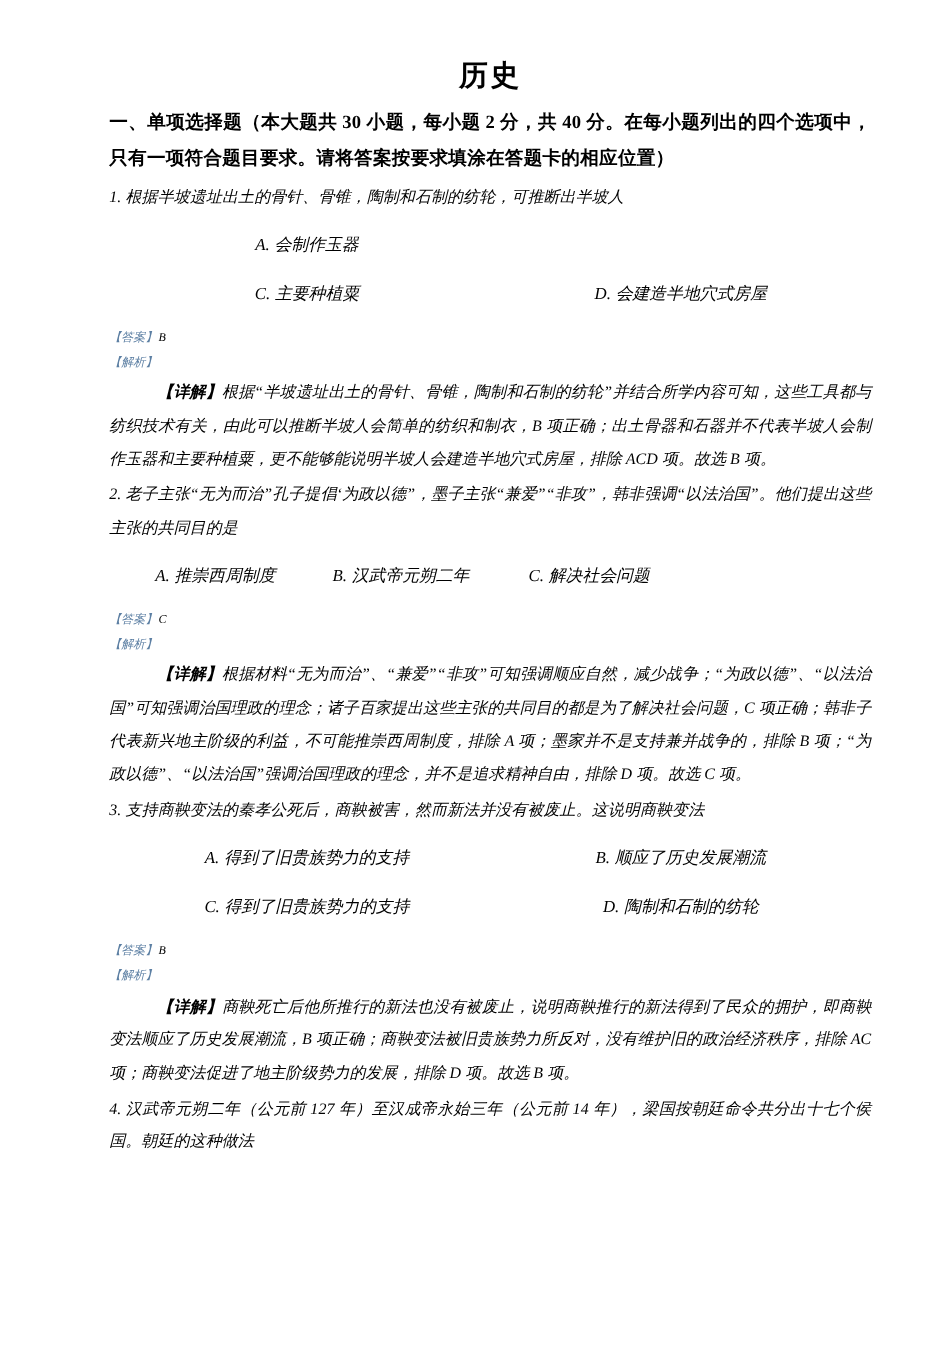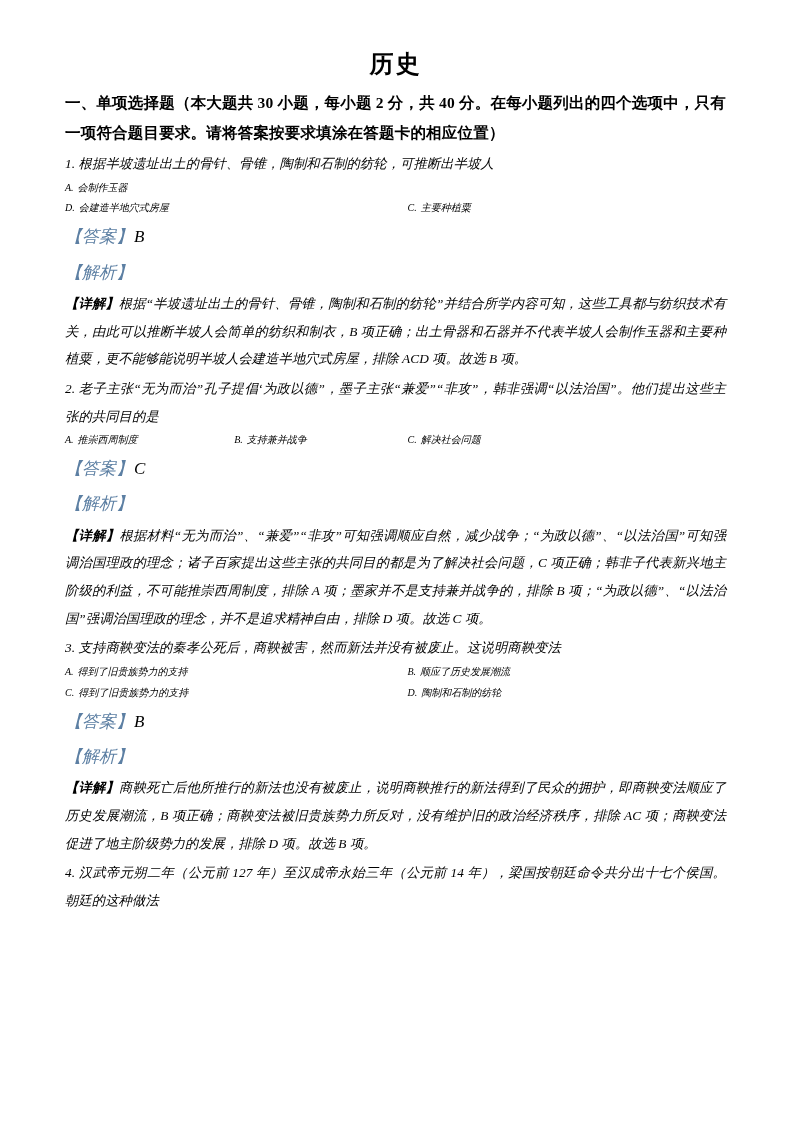--- a/index.html
+++ b/index.html
@@ -12,21 +12,21 @@
     height: 1122px;
     font-family: "Liberation Serif", "DejaVu Serif", serif;
     color: #000000;
     overflow: hidden;
   }
   .page {
     position: relative;
     width: 793px;
     height: 1122px;
     box-sizing: border-box;
-    padding: 0 67px 0 65px;
+    padding: 0 67px 0 91px;
   }
   .doc-title {
     text-align: center;
     font-size: 24px;
     font-weight: bold;
     letter-spacing: 2px;
     margin: 0;
     padding-top: 49px;
     padding-bottom: 2px;
     line-height: 1.3;
@@ -45,93 +45,95 @@
     font-style: italic;
   }
   .q-stem {
     font-size: 13.3px;
     line-height: 2.08;
     margin: 0;
     text-align: justify;
     letter-spacing: 0.1px;
   }
   .opt-row {
-    font-size: 10px;
+    font-size: 14px;
     line-height: 2.08;
     display: flex;
-    margin: 0;
+    margin: 12px;
+    text-align: center;
   }
   .opt-row.two-col > .opt { width: 50%; box-sizing: border-box; }
   .opt-row.two-col > .opt:nth-child(2) { padding-left: 12px; }
   .opt-row.four-col > .opt { width: 25%; box-sizing: border-box; }
   .opt-row.four-col > .opt:nth-child(2) { padding-left: 4px; }
   .opt-row.four-col > .opt:nth-child(3) { padding-left: 12px; }
   .opt-row.four-col > .opt:nth-child(4) { padding-left: 22px; }
   .opt-letter { margin-right: 4px; }
   .meta-line {
-    font-size: 17px;
+    font-size: 10px;
     line-height: 2.08;
     margin: 0;
   }
   .meta-label {
     color: #5c7fa3;
   }
   .meta-value {
     color: #000000;
     margin-left: 1px;
   }
   .explain {
     font-size: 13.3px;
     line-height: 2.08;
     margin: 0;
     text-align: justify;
     text-justify: inter-ideograph;
     letter-spacing: 0.05px;
   }
   .explain-label {
     font-weight: bold;
+    margin-left: 40px;
   }
 </style>
 </head>
 <body>
 
 <div class="page">
 
   <h1 class="doc-title">历史</h1>
 
   <p class="section-heading">一、单项选择题（本大题共 30 小题，每小题 2 分，共 40 分。在每小题列出的四个选项中，只有一项符合题目要求。请将答案按要求填涂在答题卡的相应位置）</p>
 
   <div class="q-block">
     <p class="q-stem">1. 根据半坡遗址出土的骨针、骨锥，陶制和石制的纺轮，可推断出半坡人</p>
     <div class="opt-row two-col">
       <div class="opt">
         <span class="opt-letter">A.</span><span>会制作玉器</span>
       </div>
     </div>
     <div class="opt-row two-col">
       <div class="opt">
-        <span class="opt-letter">D.</span><span>会建造半地穴式房屋</span>
+        <span class="opt-letter">C.</span><span>主要种植粟</span>
       </div>
       <div class="opt">
-        <span class="opt-letter">C.</span><span>主要种植粟</span>
+        <span class="opt-letter">D.</span><span>会建造半地穴式房屋</span>
       </div>
     </div>
     <p class="meta-line"><span class="meta-label">【答案】</span><span class="meta-value">B</span></p>
     <p class="meta-line"><span class="meta-label">【解析】</span></p>
     <p class="explain"><span class="explain-label">【详解】</span><span>根据“半坡遗址出土的骨针、骨锥，陶制和石制的纺轮”并结合所学内容可知，这些工具都与纺织技术有关，由此可以推断半坡人会简单的纺织和制衣，B 项正确；出土骨器和石器并不代表半坡人会制作玉器和主要种植粟，更不能够能说明半坡人会建造半地穴式房屋，排除 ACD 项。故选 B 项。</span></p>
   </div>
 
   <div class="q-block">
     <p class="q-stem">2. 老子主张“无为而治”孔子提倡‘为政以德”，墨子主张“兼爱”“非攻”，韩非强调“以法治国”。他们提出这些主张的共同目的是</p>
     <div class="opt-row four-col">
       <div class="opt">
         <span class="opt-letter">A.</span><span>推崇西周制度</span>
       </div>
       <div class="opt">
-        <span class="opt-letter">B.</span><span>支持兼并战争</span>
+        <span class="opt-letter">B.</span><span>汉武帝元朔二年</span>
       </div>
       <div class="opt">
         <span class="opt-letter">C.</span><span>解决社会问题</span>
       </div>
     </div>
     <p class="meta-line"><span class="meta-label">【答案】</span><span class="meta-value">C</span></p>
     <p class="meta-line"><span class="meta-label">【解析】</span></p>
     <p class="explain"><span class="explain-label">【详解】</span><span>根据材料“无为而治”、“兼爱”“非攻”可知强调顺应自然，减少战争；“为政以德”、“以法治国”可知强调治国理政的理念；诸子百家提出这些主张的共同目的都是为了解决社会问题，C 项正确；韩非子代表新兴地主阶级的利益，不可能推崇西周制度，排除 A 项；墨家并不是支持兼并战争的，排除 B 项；“为政以德”、“以法治国”强调治国理政的理念，并不是追求精神自由，排除 D 项。故选 C 项。</span></p>
   </div>
 

